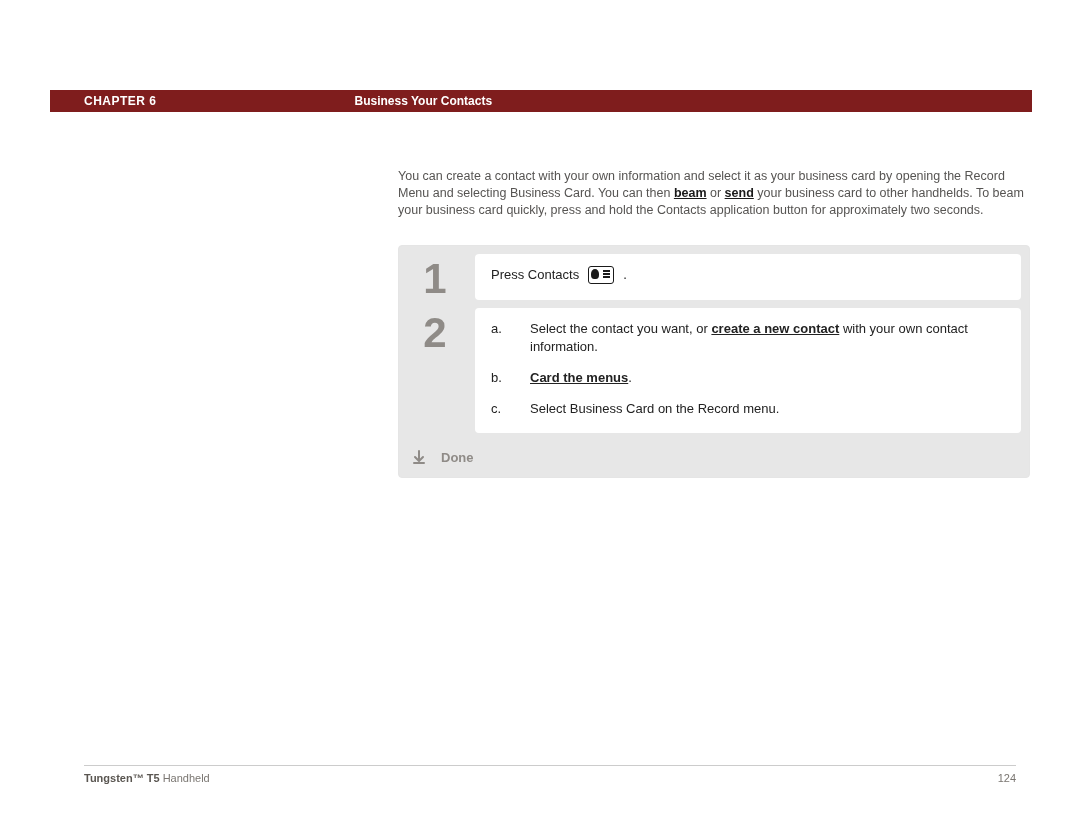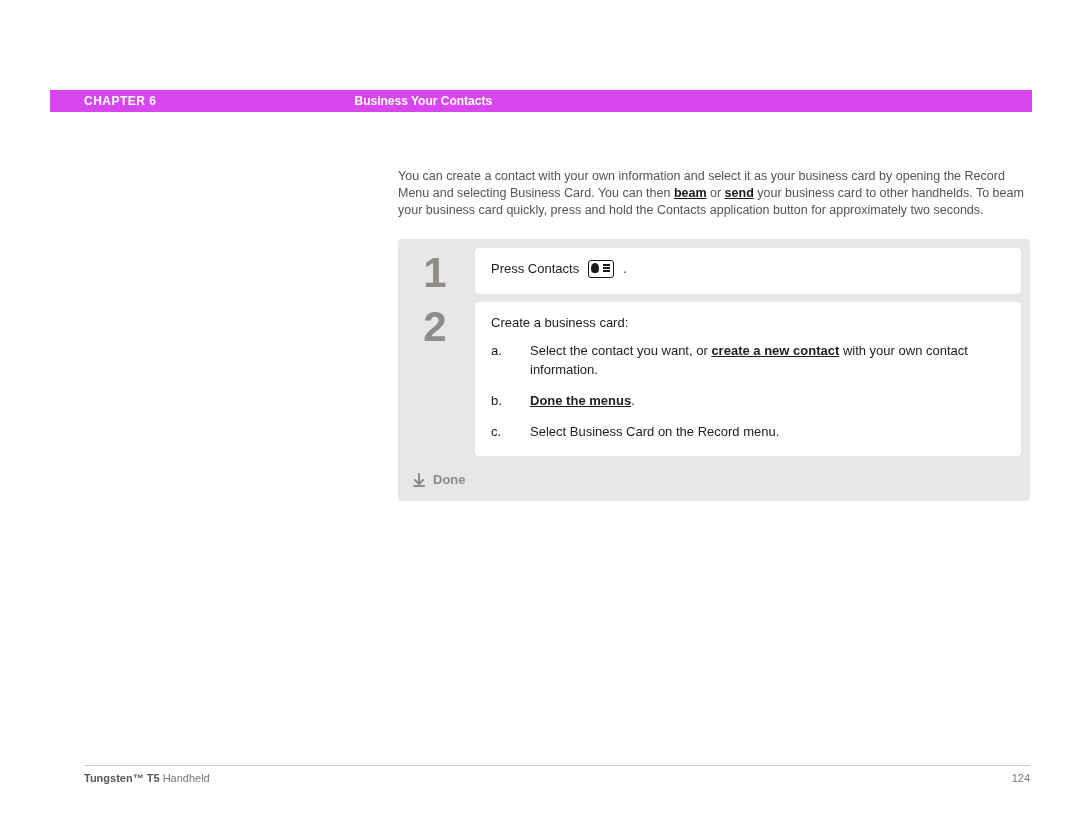--- a/index.html
+++ b/index.html
@@ -11,21 +11,21 @@
     font-family: "Segoe UI", "Helvetica Neue", Arial, sans-serif;
     color: #222;
     position: relative;
   }
   .header-band {
     position: absolute;
     top: 90px;
     left: 50px;
     right: 48px;
     height: 22px;
-    background: #d946ef;
+    background: #7f1d1d;
     display: flex;
     align-items: center;
     color: #fff;
     font-size: 12px;
     font-weight: 700;
   }
   .header-band .chapter {
     margin-left: 34px;
     letter-spacing: 0.5px;
   }
@@ -42,21 +42,21 @@
     margin: 0 0 6px 0;
     font-size: 21px;
     font-weight: 700;
     color: #9b9793;
     letter-spacing: 0.2px;
   }
   .intro {
     font-size: 12.5px;
     line-height: 1.35;
     color: #565452;
-    margin-bottom: 20px;
+    margin-bottom: 26px;
   }
   .intro .link {
     font-weight: 700;
     text-decoration: underline;
     color: #1a1a1a;
   }
   .steps {
     border: 1px solid #e5e5e5;
     border-radius: 4px;
     background: #e7e7e7;
@@ -137,32 +137,32 @@
     content: "";
     position: absolute;
     right: 3px; top: 3px;
     width: 7px; height: 2px;
     background: #1a1a1a;
     box-shadow: 0 3px 0 #1a1a1a, 0 6px 0 #1a1a1a;
   }
   .done-row {
     display: flex;
     align-items: center;
-    gap: 6px;
+    gap: 14px;
     padding: 8px 4px 4px 4px;
     color: #8f8b87;
     font-weight: 700;
     font-size: 13px;
     text-align: right;
   }
   .done-row svg { display: block; }
   .footer {
     position: absolute;
     left: 84px;
-    right: 50px;
+    right: 64px;
     bottom: 50px;
     border-top: 1px solid #ccc;
     padding-top: 6px;
     display: flex;
     justify-content: space-between;
     align-items: center;
     font-size: 11px;
     color: #7a7671;
   }
   .footer .product b { color: #5a5651; }
@@ -190,31 +190,30 @@
           <span>Press Contacts </span>
           <span class="contacts-glyph"></span>
           <span>.</span>
         </span>
       </div>
     </div>
 
     <div class="step">
       <div class="step-num">2</div>
       <div class="step-body">
-        <p>Create a business card:</p>
         <div class="sub-item">
           <span class="letter">a.</span>
           <span class="text">
             <span>Select the contact you want, or </span><span class="link2">create a new contact</span><span> with your own contact information.</span>
           </span>
         </div>
         <div class="sub-item">
           <span class="letter">b.</span>
           <span class="text">
-            <span class="link2 bold">Done the menus</span><span>.</span>
+            <span class="link2 bold">Card the menus</span><span>.</span>
           </span>
         </div>
         <div class="sub-item" style="margin-bottom:0;">
           <span class="letter">c.</span>
           <span class="text">Select Business Card on the Record menu.</span>
         </div>
       </div>
     </div>
 
     <div class="done-row">

